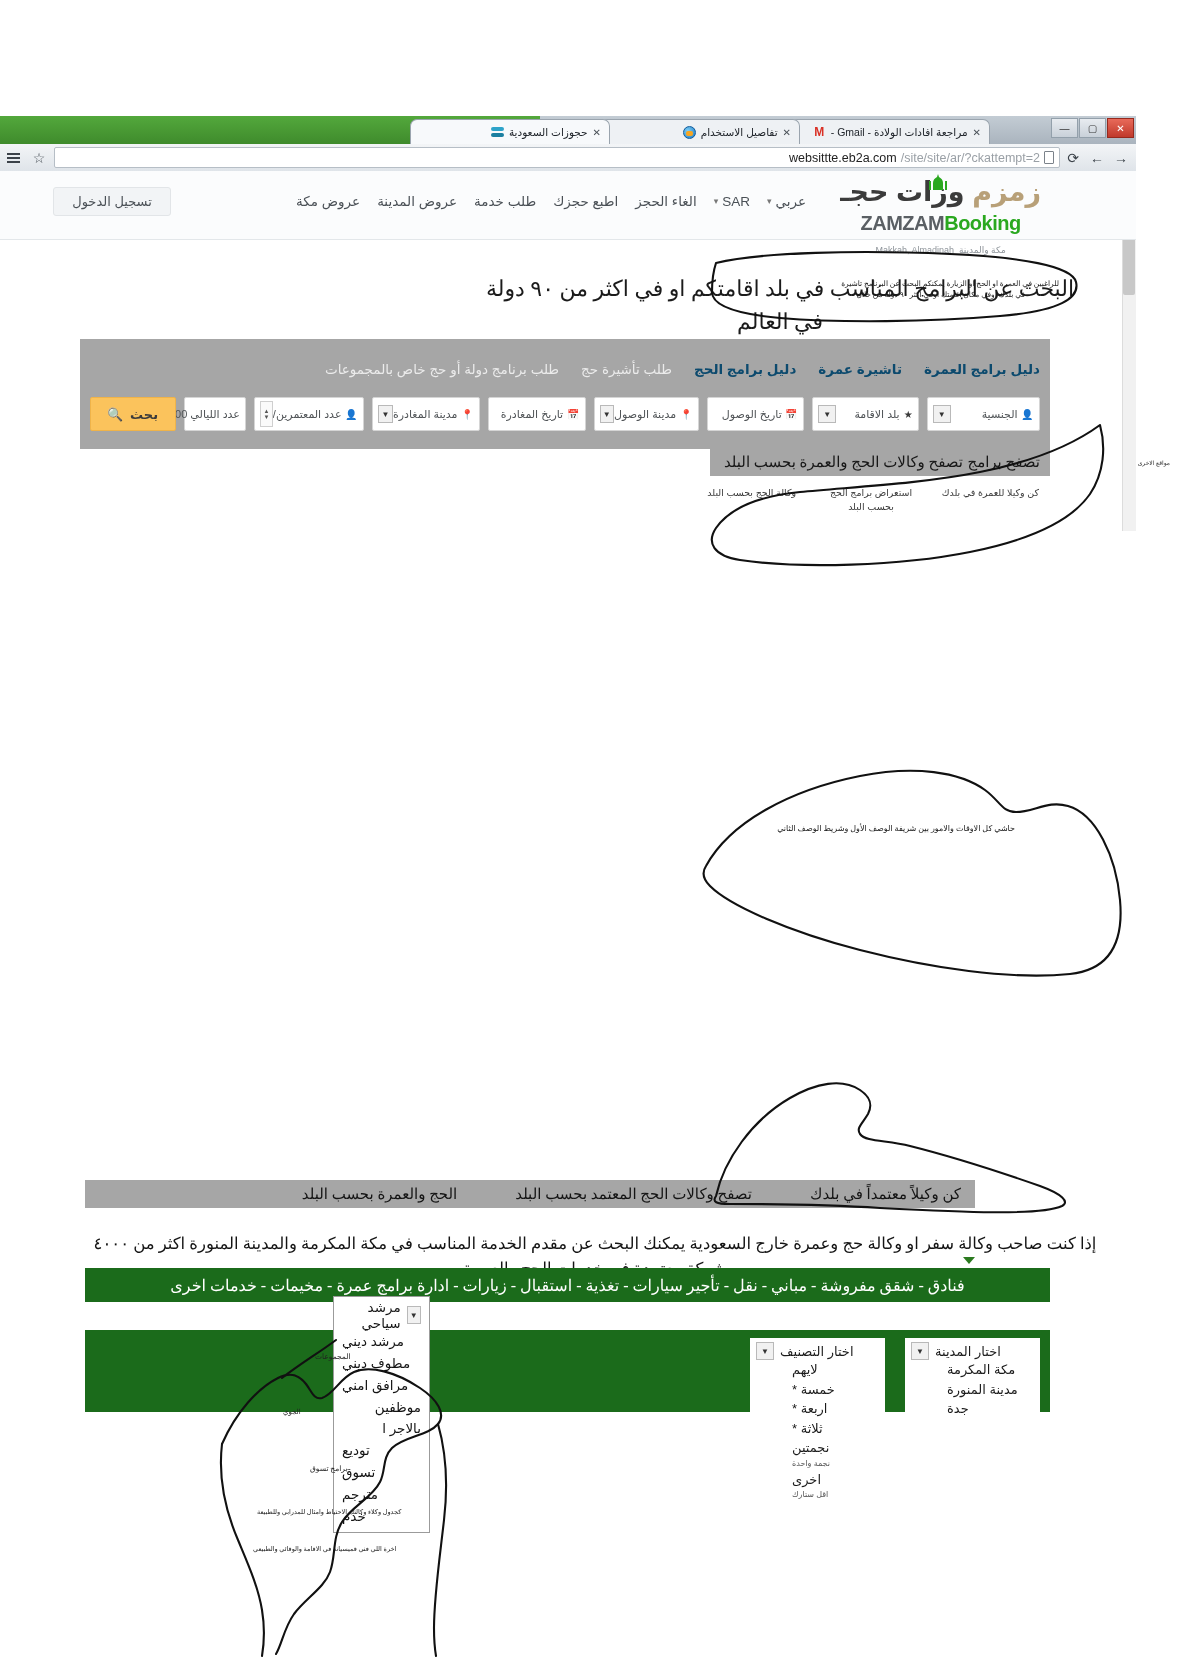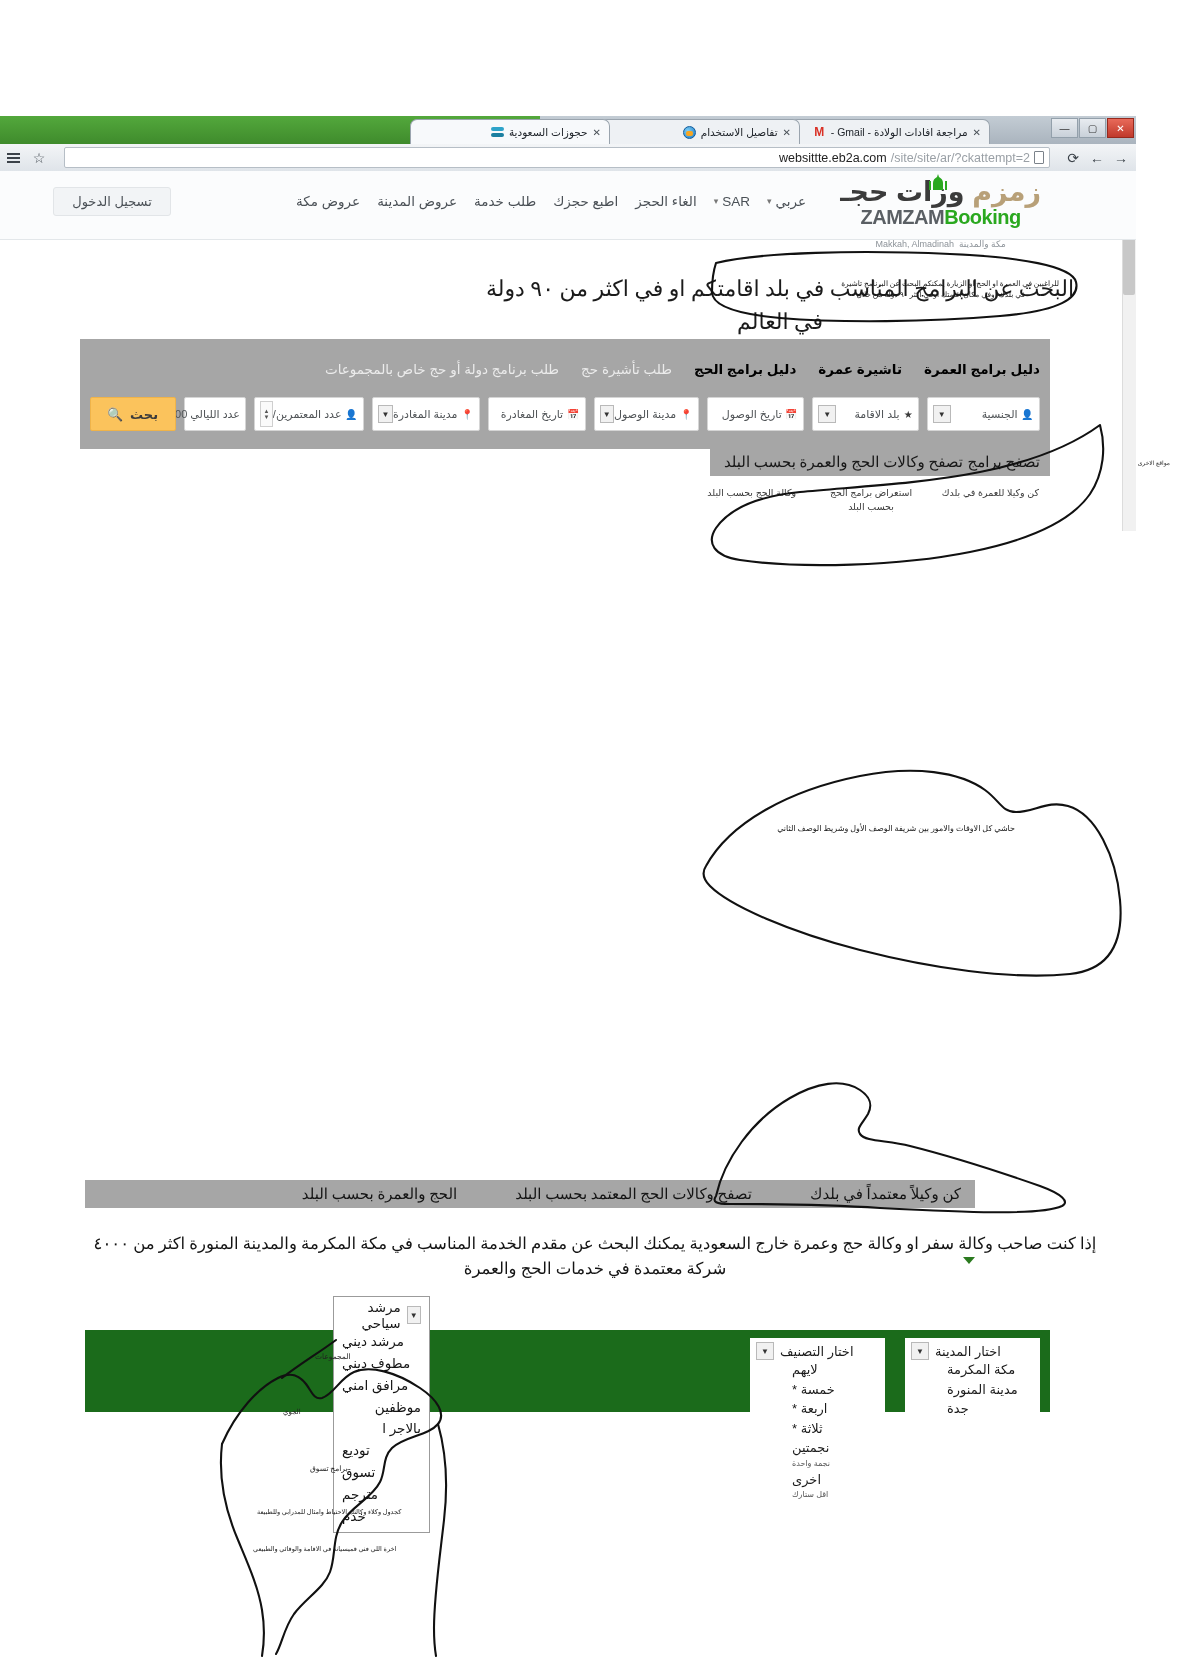--- a/index.html
+++ b/index.html
@@ -57,42 +57,42 @@
 
   .urlrow {
     position:absolute; left:0; top:28px; width:1136px; height:27px;
     background: linear-gradient(#f3f5f7,#dfe4e9);
     display:flex; align-items:center; direction: ltr;
   }
   .hamburger { width:26px; height:27px; display:flex; align-items:center; justify-content:center; }
   .hamburger i { display:block; width:13px; height:2px; background:#3b4249; box-shadow:0 4px 0 #3b4249, 0 -4px 0 #3b4249; }
   .starbtn { width:26px; height:27px; display:flex; align-items:center; justify-content:center; font-size:14px; color:#4a5158; }
   .omnibox {
-    flex:1; height:21px; margin:0 12px; background:#fff; border:1px solid #b6bec6; border-radius:2px;
+    flex:1; height:21px; margin:0 2px; background:#fff; border:1px solid #b6bec6; border-radius:2px;
     display:flex; align-items:center; justify-content:flex-end; padding:0 5px; gap:4px;
     font-size:12.5px; color:#3d3d3d; direction: ltr;
   }
   .omnibox .host { color:#222; }
   .omnibox .path { color:#9aa0a6; }
   .omnibox .pageicon { width:10px;height:13px;border:1px solid #7b828a;border-radius:1px; flex:0 0 10px;}
   .navbtns { display:flex; align-items:center; gap:2px; padding-right:4px; }
   .navbtn { width:22px;height:22px; display:flex;align-items:center;justify-content:center; color:#3b4249; font-size:14px;}
 
   
   .siteheader {
     position:absolute; left:0; top:171px; width:1136px; height:69px;
     background:#fbfcfd; border-bottom:1px solid #e3e7ea;
   }
   .logo { position:absolute; right:95px; top:8px; text-align:center; line-height:1; }
   .logo .l1 { font-size: 27px; font-weight:700; color:#3b3b3b; letter-spacing:-1px; position:relative; }
   .logo .l1 .zz { color:#b8a078; }
   .logo .mosque {
     position:absolute; right:92px; top:-5px; width:22px; height:16px;
   }
-  .logo .l2 { margin-top:1px; font-size:20px; font-weight:800; letter-spacing:-0.5px; direction:ltr; }
+  .logo .l2 { margin-top:7px; font-size:20px; font-weight:800; letter-spacing:-0.5px; direction:ltr; }
   .logo .l2 .grey { color:#5a5f64; }
   .logo .l2 .green { color:#2aa81f; }
   .logo .l3 { margin-top:13px; font-size:9px; color:#8d9399; direction:ltr; }
 
   .topnav { position:absolute; right:330px; top:22px; display:flex; align-items:center; gap:17px; }
   .topnav a { font-size:13.5px; color:#4a5056; text-decoration:none; white-space:nowrap; }
   .topnav .sel { display:flex; align-items:center; gap:4px; font-size:13.5px; color:#4a5056; }
   .caret { font-size:9px; color:#777; }
   .loginbtn {
     position:absolute; right:965px; top:16px; width:118px; height:29px;
@@ -110,21 +110,21 @@
 
   
   .searchpanel {
     position:absolute; left:80px; top:339px; width:970px; height:110px;
     background:#a6a6a6;
   }
   .tabrow {
     position:absolute; right:10px; top:22px; display:flex; align-items:center; gap:22px;
     direction:rtl;
   }
-  .tabrow .t { font-size:13.5px; color:#000000; white-space:nowrap; }
+  .tabrow .t { font-size:13.5px; color:#0c4a6e; white-space:nowrap; }
   .tabrow .t.bold { font-weight:700; }
   .tabrow .t.dim { color:#ebebeb; font-weight:400; }
 
   .fieldrow {
     position:absolute; right:10px; top:58px; left:10px; height:34px;
     display:flex; direction:rtl; align-items:stretch; gap:8px;
   }
   .fld {
     background:#fff; border:1px solid #d5d5d5; border-radius:2px;
     display:flex; align-items:center; justify-content:space-between;
@@ -415,20 +415,21 @@
 
   <div class="graybar2">
     <span class="g">كن وكيلاً معتمداً في بلدك</span>
     <span class="g">تصفح وكالات الحج المعتمد بحسب البلد</span>
     <span class="g">الحج والعمرة بحسب البلد</span>
   </div>
 
   <div class="para">إذا كنت صاحب وكالة سفر او وكالة حج وعمرة خارج السعودية يمكنك البحث عن مقدم الخدمة المناسب في مكة المكرمة والمدينة المنورة اكثر من ٤٠٠٠ شركة معتمدة في خدمات الحج والعمرة</div>
   <div class="caretdown"></div>
 
+  <div class="greenbar">فنادق - شقق مفروشة - مباني - نقل - تأجير سيارات - تغذية - استقبال - زيارات - ادارة برامج عمرة - مخيمات - خدمات اخرى</div>
 
   <div class="greenbox">
 
     <div class="gsel" style="right:10px; width:135px;">
       <div class="gsrow">
         <span>اختار المدينة</span>
         <span class="ddbtn">▼</span>
       </div>
       <div class="opt">مكة المكرمة</div>
       <div class="opt">مدينة المنورة</div>

